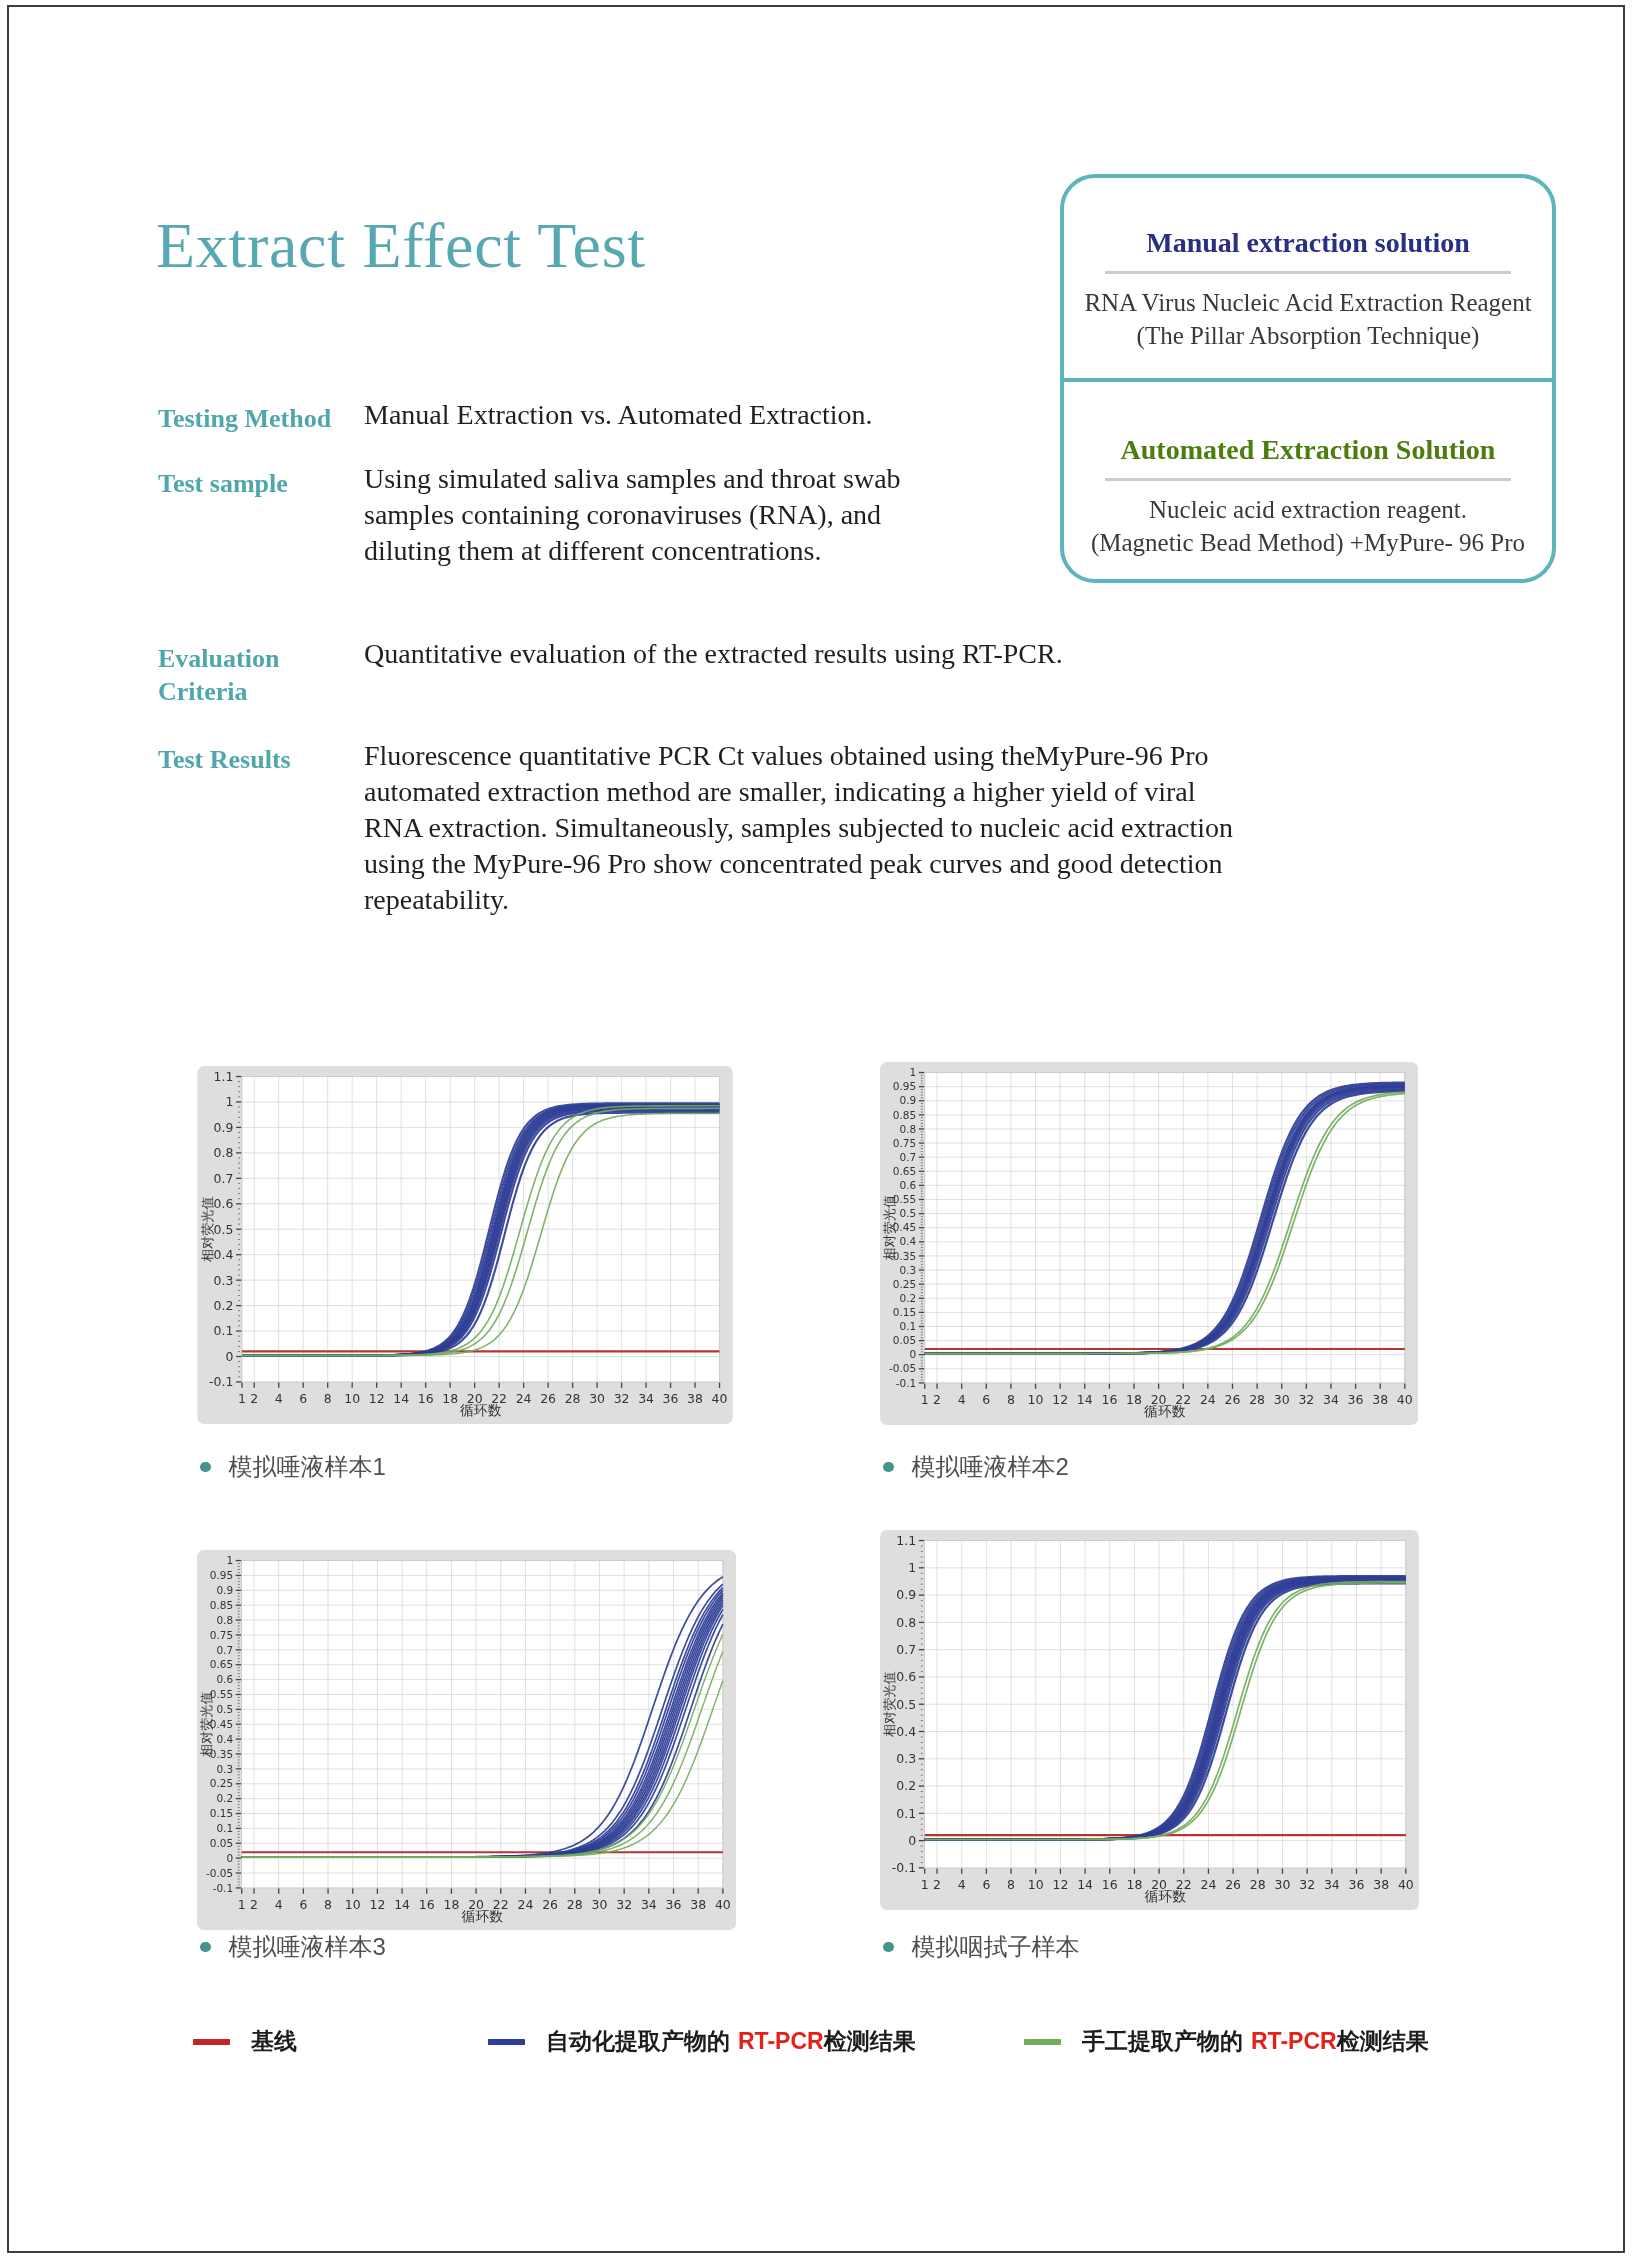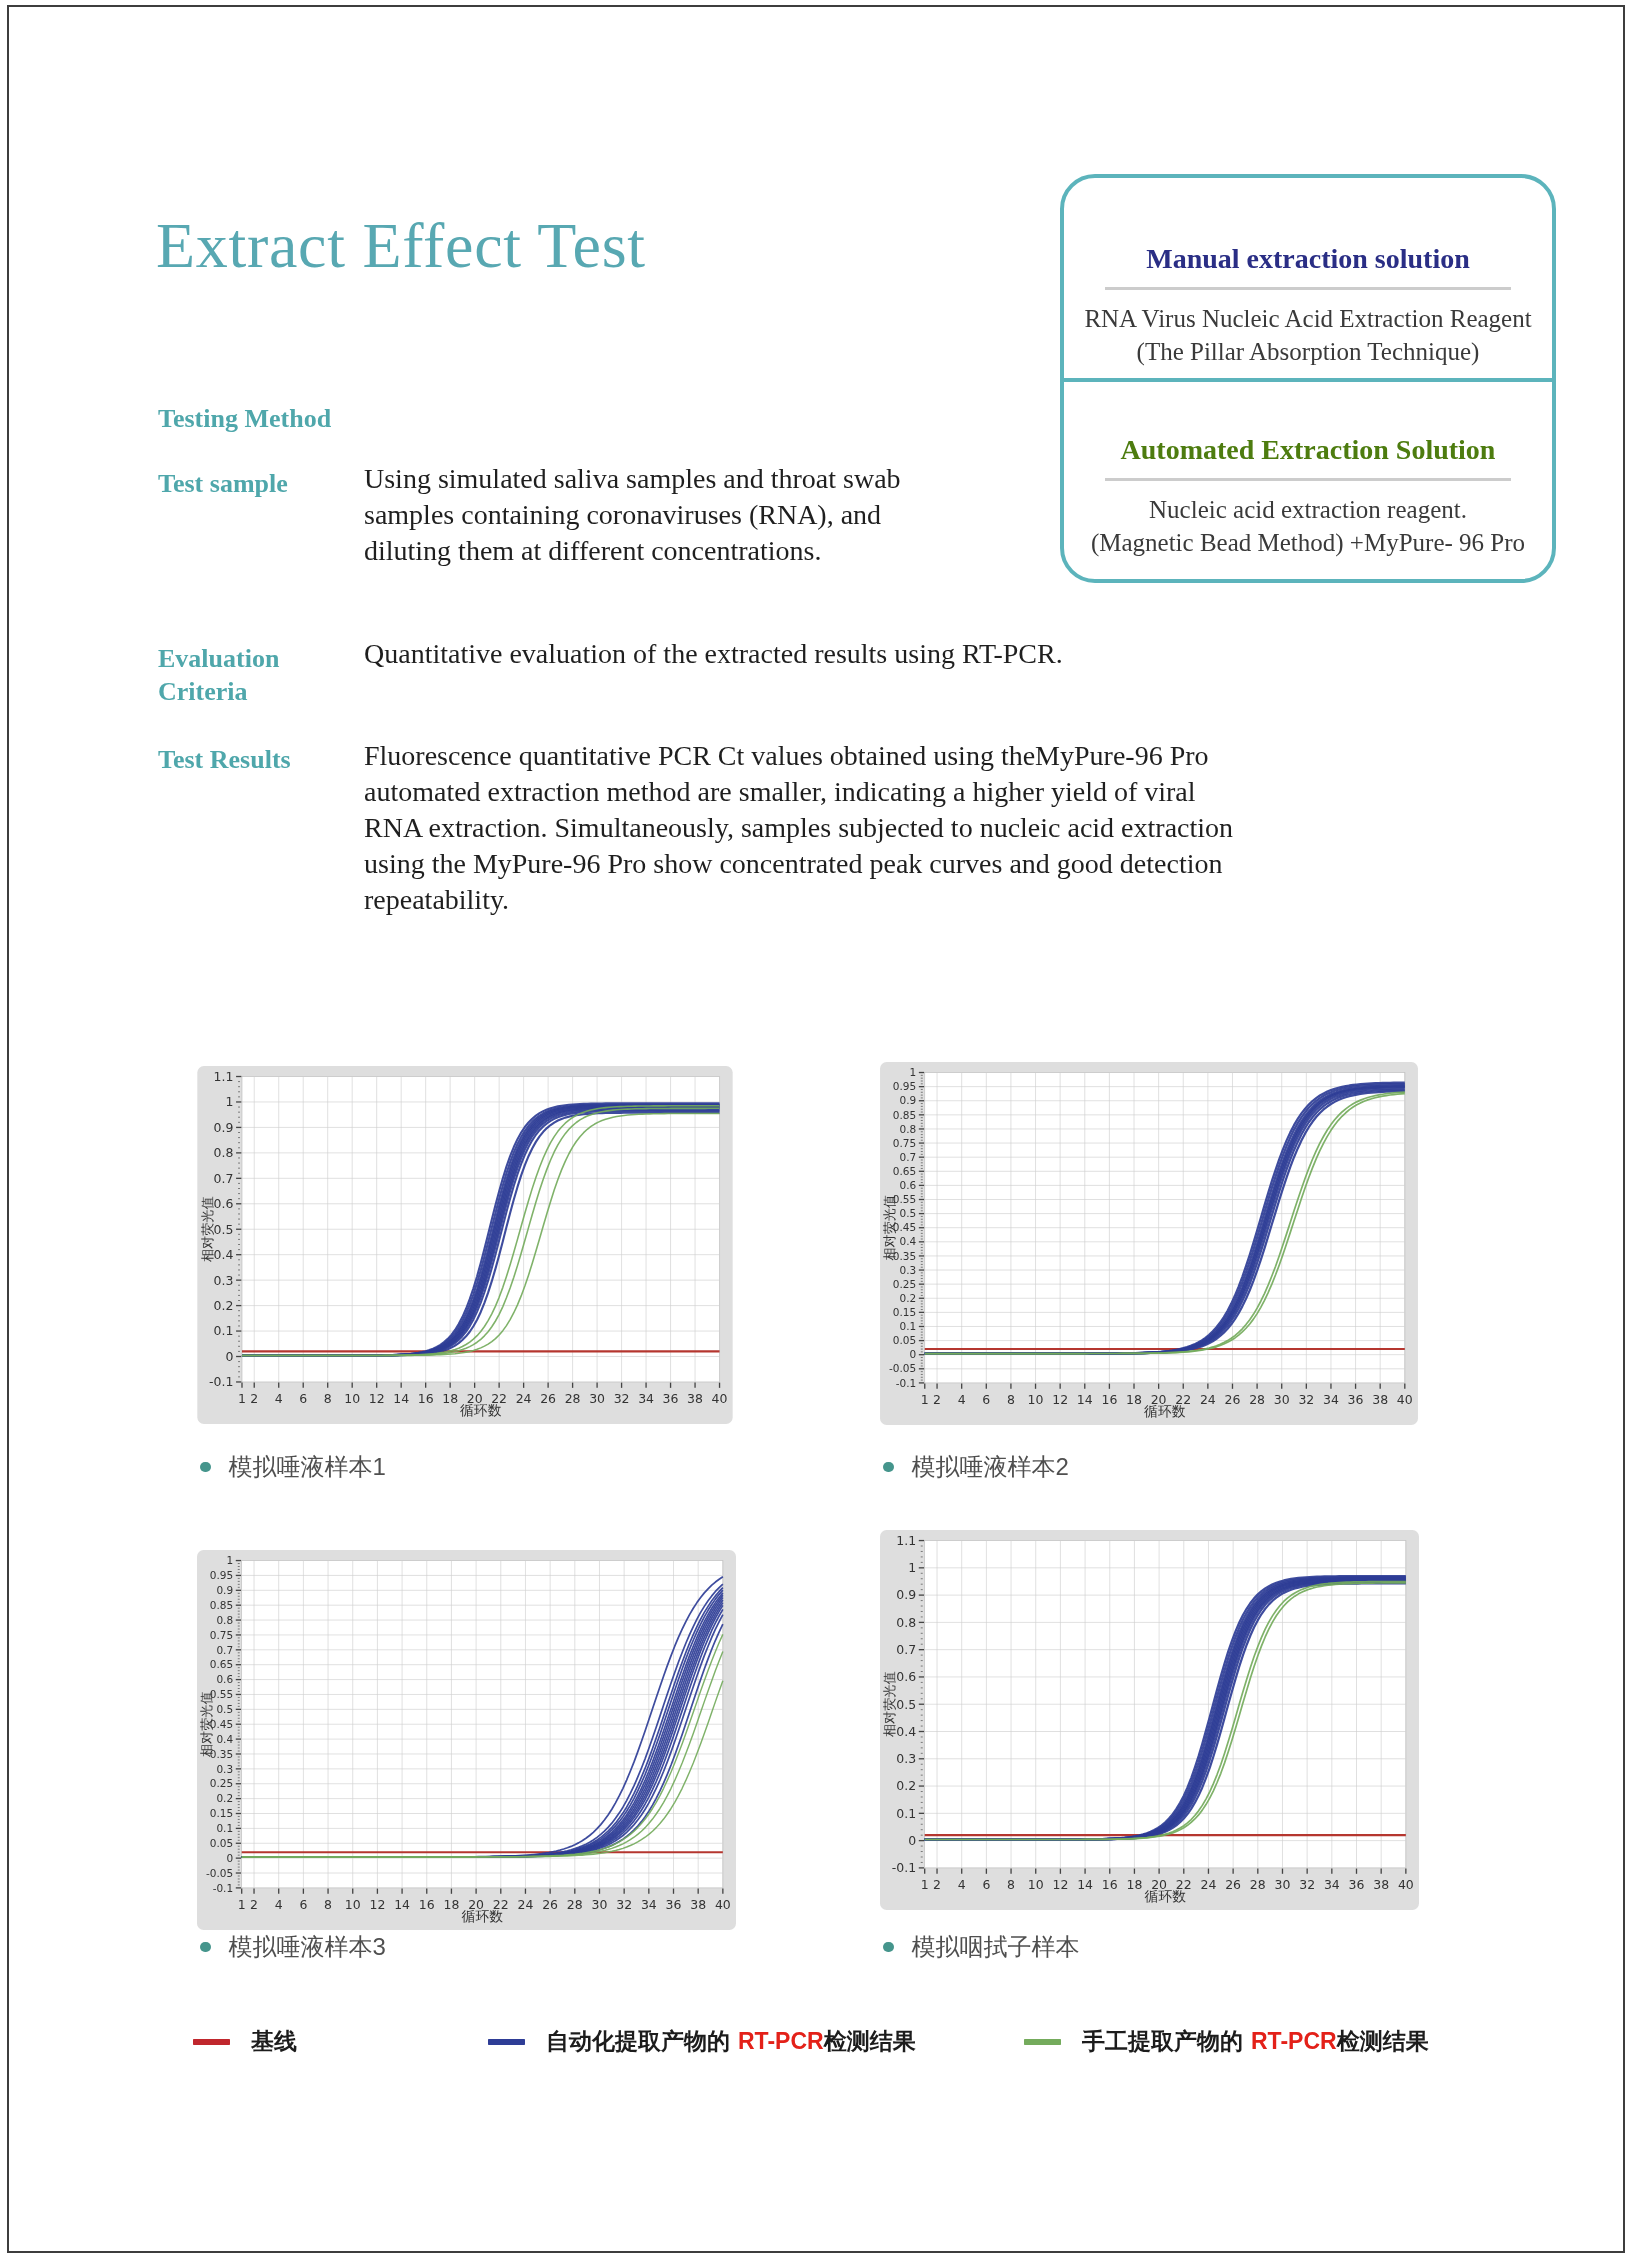--- a/index.html
+++ b/index.html
@@ -6,21 +6,21 @@
   .page{position:relative;width:1633px;height:2261px;background:#ffffff;
         font-family:"Liberation Serif",serif;overflow:hidden;}
   .frame{position:absolute;left:6.6px;top:5.3px;right:8.5px;bottom:8.5px;
          border:2px solid #3d3d3d;pointer-events:none;}
   .title{position:absolute;left:156px;top:209px;font-size:64px;font-weight:normal;
          color:#58a8b2;letter-spacing:0.7px;margin:0;}
   
   .infobox{position:absolute;left:1060px;top:174px;width:496px;height:409px;
            border:4px solid #5cb4bc;border-radius:35px;box-sizing:border-box;background:#fff;}
   .ib-sec{position:absolute;left:0;right:0;text-align:center;}
-  .ib-sec1{top:16px;height:200px;}
+  .ib-sec1{top:0;height:200px;}
   .ib-sec2{top:204px;bottom:0;}
   .ib-head{font-size:28px;font-weight:bold;margin:0;}
   .ib-head.navy{color:#2a2e85;margin-top:49px;}
   .ib-head.teal{color:#4d7c0f;margin-top:52px;}
   .ib-underline{width:406px;height:2.6px;background:#cccccc;margin:12px auto 0 auto;}
   .ib-lines{font-size:25px;color:#3a3a3a;line-height:33px;margin-top:12px;white-space:pre-line;}
   .ib-divider{position:absolute;left:0;right:0;top:200px;height:4px;background:#5cb4bc;}
   
   .row-label{position:absolute;left:158px;width:204px;color:#4fa7ab;
              font-size:26px;font-weight:bold;line-height:33px;white-space:pre-line;}
@@ -58,20 +58,21 @@
     <div class="ib-divider"></div>
     <div class="ib-sec ib-sec2">
       <p class="ib-head teal">Automated Extraction Solution</p>
       <div class="ib-underline"></div>
       <div class="ib-lines">Nucleic acid extraction reagent.
 (Magnetic Bead Method) +MyPure- 96 Pro</div>
     </div>
   </div>
 
   <div class="row-label" style="top:402px">Testing Method</div>
+  <div class="row-text" style="top:397px">Manual Extraction vs. Automated Extraction.</div>
 
   <div class="row-label" style="top:467px">Test sample</div>
   <div class="row-text" style="top:461px">Using simulated saliva samples and throat swab
 samples containing coronaviruses (RNA), and
 diluting them at different concentrations.</div>
 
   <div class="row-label" style="top:642px">Evaluation
 Criteria</div>
   <div class="row-text" style="top:636px">Quantitative evaluation of the extracted results using RT-PCR.</div>
 

